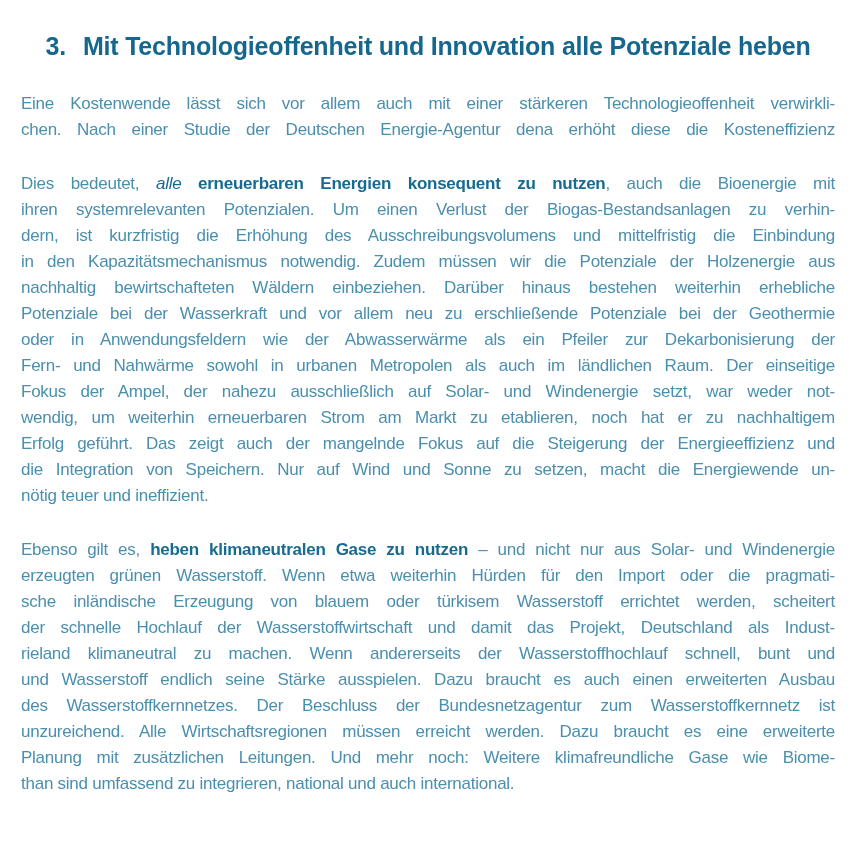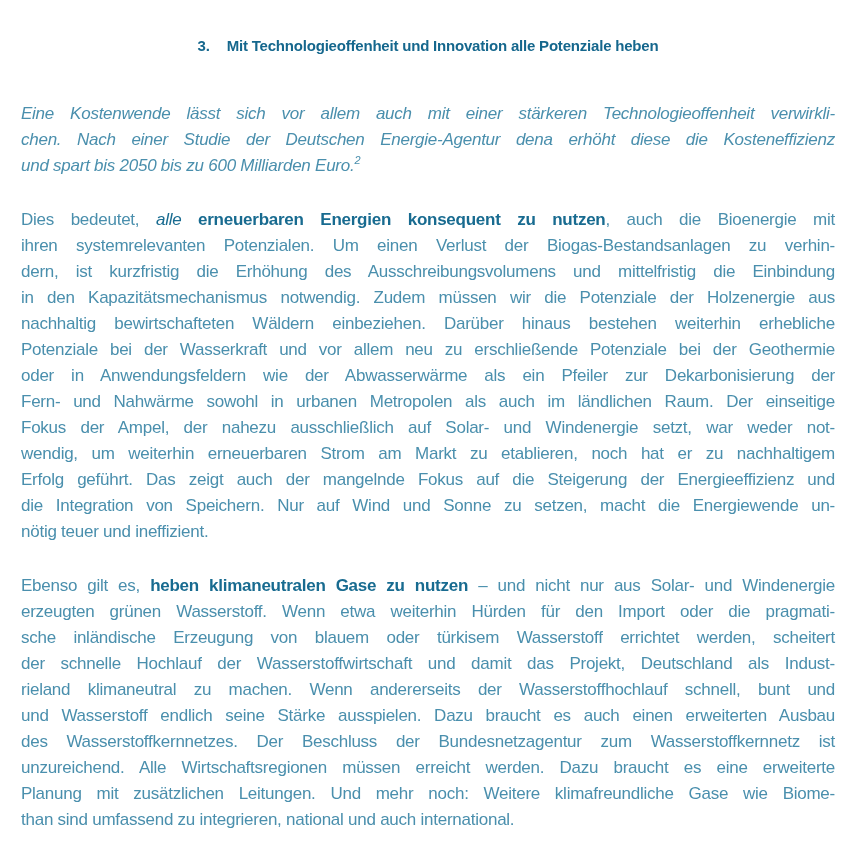--- a/index.html
+++ b/index.html
@@ -16,41 +16,40 @@
   .page {
     box-sizing: border-box;
     width: 856px;
     height: 858px;
     padding: 0 21px;
     background: #ffffff;
   }
   .heading {
     padding-top: 34px;
     text-align: center;
-    font-size: 15px;
+    font-size: 25px;
     line-height: 24px;
     font-weight: 700;
     color: #15678d;
     letter-spacing: -0.2px;
   }
   .heading .num {
     margin-right: 17px;
   }
   .doc-body {
     color: #4a8fad;
     font-size: 17px;
     line-height: 26px;
     letter-spacing: -0.25px;
   }
   .para {
     margin: 0;
   }
   .para:first-child {
-    margin-top: 43px;
-    font-style: italic;
+    margin-top: 33px;
   }
   .para + .para {
     margin-top: 28px;
   }
   .line {
     text-align: justify;
     text-align-last: justify;
     white-space: normal;
   }
   .line.last {
@@ -75,21 +74,20 @@
 <body>
 
 <div class="page">
   <div class="heading">
     <span class="num">3.</span><span>Mit Technologieoffenheit und Innovation alle Potenziale heben</span>
   </div>
   <div class="doc-body">
       <div class="para">
         <div class="line"><span>Eine Kostenwende lässt sich vor allem auch mit einer stärkeren Technologieoffenheit verwirkli-</span></div>
         <div class="line"><span>chen. Nach einer Studie der Deutschen Energie-Agentur dena erhöht diese die Kosteneffizienz</span></div>
-        <div class="line last"><span>und spart bis 2050 bis zu 600 Milliarden Euro.</span><span class="sup">2</span></div>
       </div>
       <div class="para">
         <div class="line"><span>Dies bedeutet, </span><span class="bi">alle</span><span class="b"> erneuerbaren Energien konsequent zu nutzen</span><span>, auch die Bioenergie mit</span></div>
         <div class="line"><span>ihren systemrelevanten Potenzialen. Um einen Verlust der Biogas-Bestandsanlagen zu verhin-</span></div>
         <div class="line"><span>dern, ist kurzfristig die Erhöhung des Ausschreibungsvolumens und mittelfristig die Einbindung</span></div>
         <div class="line"><span>in den Kapazitätsmechanismus notwendig. Zudem müssen wir die Potenziale der Holzenergie aus</span></div>
         <div class="line"><span>nachhaltig bewirtschafteten Wäldern einbeziehen. Darüber hinaus bestehen weiterhin erhebliche</span></div>
         <div class="line"><span>Potenziale bei der Wasserkraft und vor allem neu zu erschließende Potenziale bei der Geothermie</span></div>
         <div class="line"><span>oder in Anwendungsfeldern wie der Abwasserwärme als ein Pfeiler zur Dekarbonisierung der</span></div>
         <div class="line"><span>Fern- und Nahwärme sowohl in urbanen Metropolen als auch im ländlichen Raum. Der einseitige</span></div>

